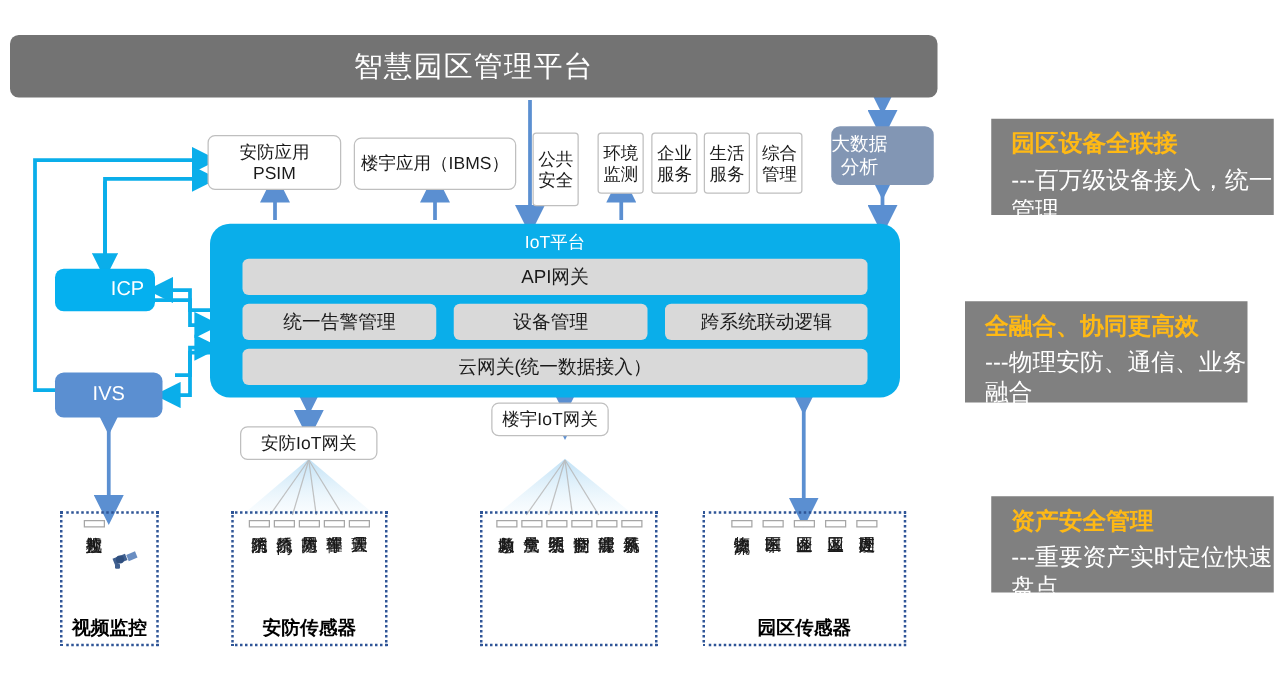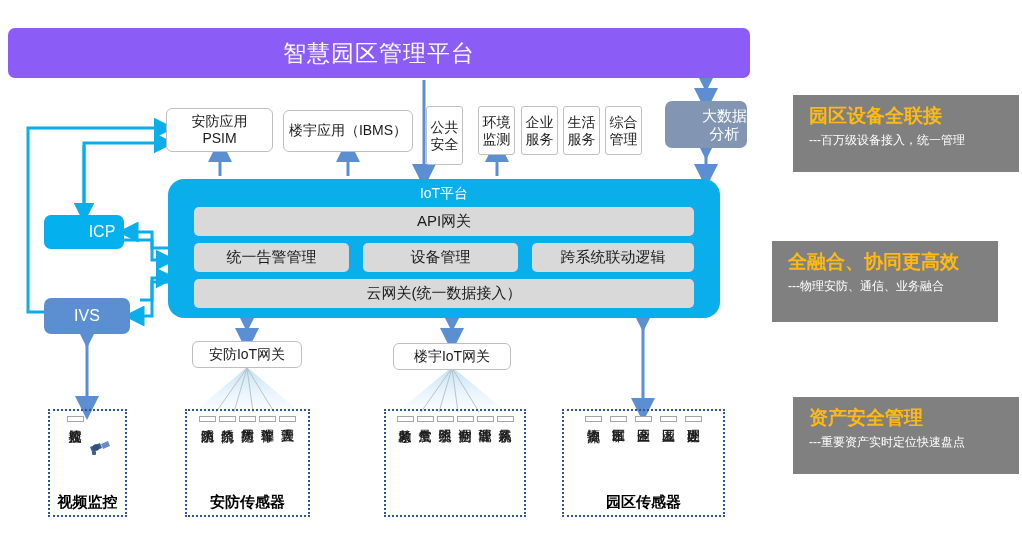--- a/index.html
+++ b/index.html
@@ -2,34 +2,34 @@
 <html><head>
 <meta charset="utf-8">
 <style>
   html,body{margin:0;padding:0;background:#ffffff;}
   body{width:1022px;height:540px;position:relative;overflow:hidden;
        font-family:"Liberation Sans","DejaVu Sans",sans-serif;}
   .stage{position:absolute;left:0;top:0;width:1022px;height:540px;}
   .abs{position:absolute;box-sizing:border-box;}
 
   
-  .titlebar{left:8px;top:28px;width:742px;height:50px;background:#8b5cf6;
+  .titlebar{left:8px;top:28px;width:742px;height:50px;background:#737373;
             border-radius:7px;color:#ffffff;font-size:23px;display:flex;
             align-items:center;justify-content:center;letter-spacing:1px;}
 
   
   .appbox{background:#ffffff;border:1px solid #bfbfbf;border-radius:6px;
           display:flex;align-items:center;justify-content:center;
           color:#1a1a1a;font-size:14px;text-align:center;line-height:1.25;}
   .appbox-sm{background:#ffffff;border:1px solid #bfbfbf;border-radius:3px;
              display:flex;align-items:center;justify-content:center;
              color:#1a1a1a;font-size:14px;text-align:center;line-height:1.2;
              padding:0 2px;}
   .bigdata{background:#8296b4;border-radius:7px;color:#ffffff;font-size:15px;
-           display:flex;align-items:center;justify-content:flex-end;
+           display:flex;align-items:center;justify-content:flex-start;
            text-align:center;line-height:1.2;}
 
   
   .iot{left:168px;top:179px;width:552px;height:139px;background:#0aaeea;
        border-radius:16px;}
   .iot-title{position:absolute;left:0;top:6px;width:100%;text-align:center;
              color:#ffffff;font-size:14px;}
   .iotrow{position:absolute;background:#d9d9d9;border-radius:5px;
           display:flex;align-items:center;justify-content:center;
           color:#1a1a1a;font-size:15px;}
@@ -57,21 +57,21 @@
          writing-mode:vertical-rl;text-orientation:upright;
          font-size:13px;line-height:1.0;color:#1a1a1a;
          padding:2px 1px;white-space:nowrap;}
   .grp-label{height:26px;display:flex;align-items:center;justify-content:center;
              font-size:15px;font-weight:bold;color:#000000;}
 
   
   .callout{width:226px;background:#808080;border-radius:0;
            padding:9px 0 10px 16px;box-sizing:border-box;}
   .callout-title{color:#ffb914;font-size:19px;font-weight:bold;line-height:1.25;}
-  .callout-sub{color:#ffffff;font-size:12px;margin-top:5px;line-height:1.3;}
+  .callout-sub{color:#ffffff;font-size:19px;margin-top:5px;line-height:1.3;}
 
   
   .ov{position:absolute;left:0;top:0;width:1022px;height:540px;
       pointer-events:none;}
   .ov-under{z-index:1;}
   .layer{position:relative;z-index:2;}
 </style>
 </head>
 <body>
 
@@ -198,21 +198,21 @@
       <div class="iotrow" style="left:26px;top:64px;width:155px;height:29px;">统一告警管理</div>
       <div class="iotrow" style="left:195px;top:64px;width:155px;height:29px;">设备管理</div>
       <div class="iotrow" style="left:364px;top:64px;width:162px;height:29px;">跨系统联动逻辑</div>
       <div class="iotrow" style="left:26px;top:100px;width:500px;height:29px;">云网关(统一数据接入）</div>
     </div>
 
     <div class="abs icp">ICP</div>
     <div class="abs ivs">IVS</div>
 
     <div class="abs gw" style="left:192px;top:341px;width:110px;height:27px;">安防IoT网关</div>
-    <div class="abs gw" style="left:393px;top:343px;width:118px;height:27px;">楼宇IoT网关</div>
+    <div class="abs gw" style="left:393px;top:322px;width:94px;height:27px;">楼宇IoT网关</div>
 
     <div class="abs grp" style="left:48px;top:409px;width:79px;height:108px;">
       <div class="grp-inner">
         <div class="grp-cells" style="padding-left:4px;">
           <div class="vcell">视频监控</div>
           <svg width="26" height="26" style="margin-top:20px;" viewBox="0 0 26 26">
             <g fill="#3f5f8f">
               <path d="M3,11 L13,7 L15,12 L5,16 Z"></path>
               <path d="M14,8 L21,5 L23,10 L16,13 Z" fill="#6a8ec2"></path>
               <circle cx="9" cy="11.5" r="3.2" fill="#2f4f7f"></circle>

